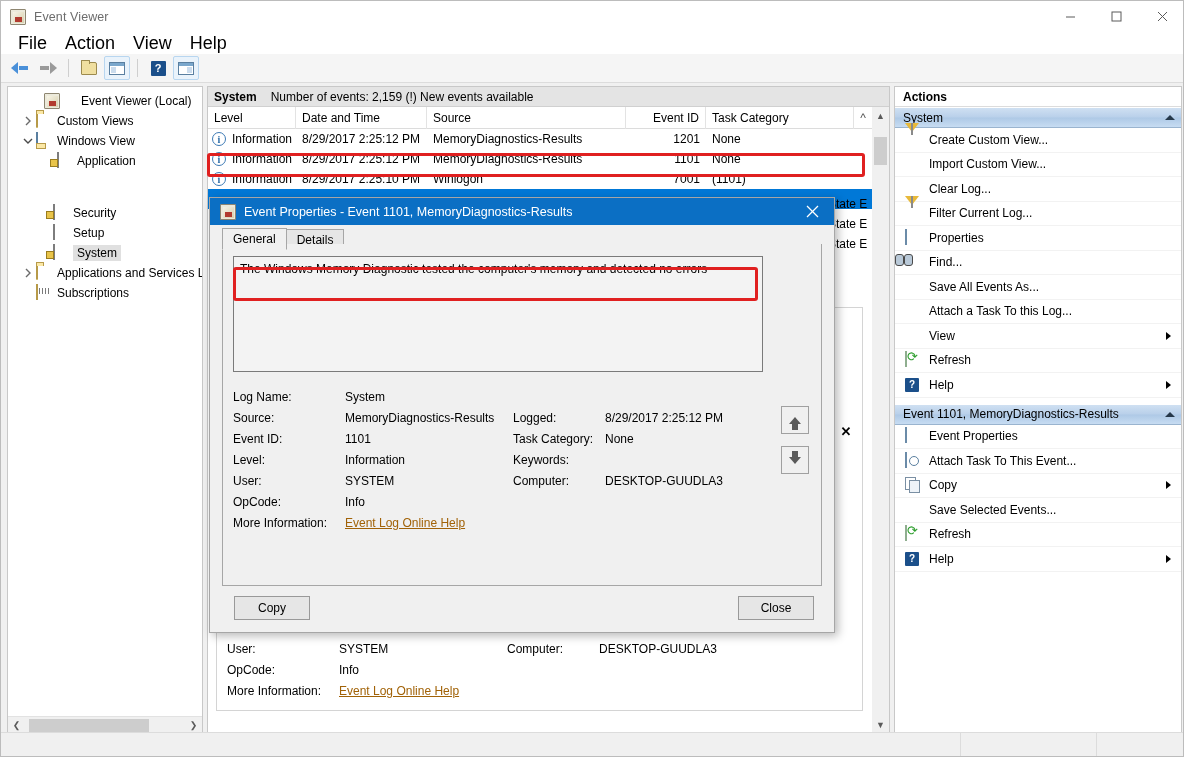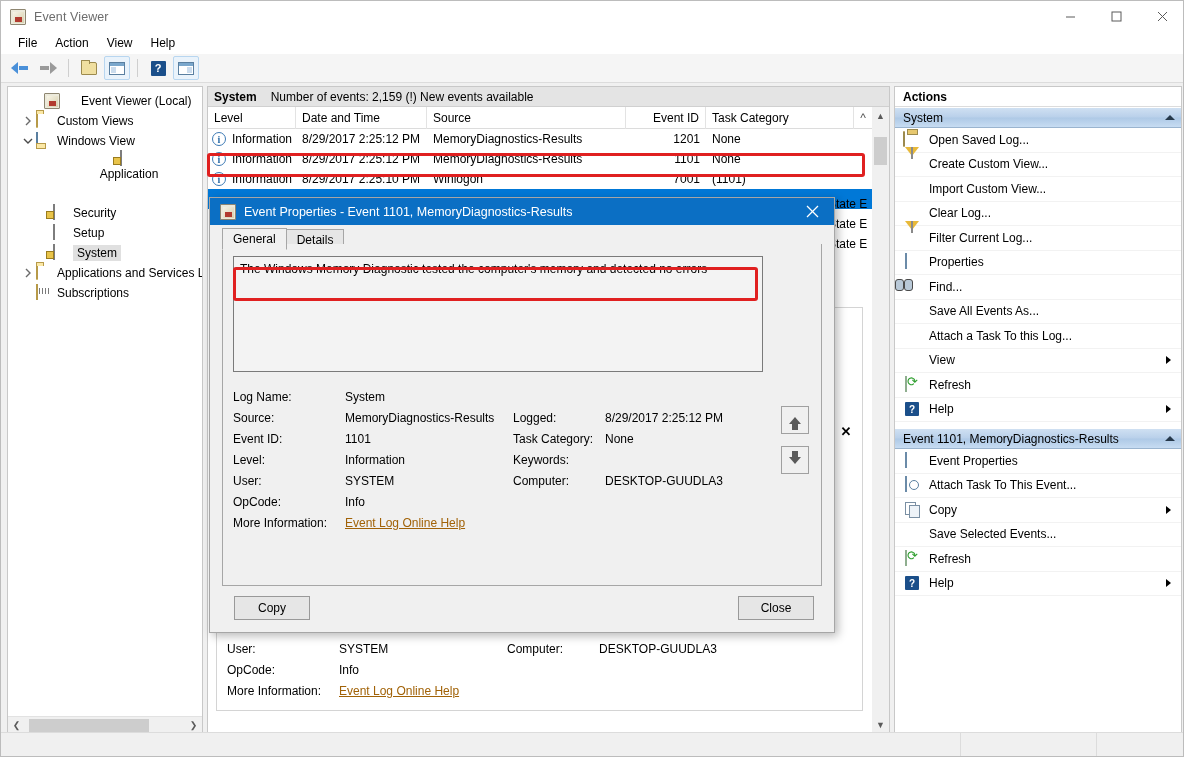--- a/index.html
+++ b/index.html
@@ -55,21 +55,21 @@
     color: #5a5a5a;
   }
   .win-btn svg { display: block; }
 
   
   .menubar {
     position: absolute; left: 0; top: 31px; width: 1184px; height: 22px;
     background: #ffffff; display: flex; align-items: center; padding-left: 8px;
   }
   .menu-item {
-    padding: 2px 9px; font-size: 12px; color: #000;
+    padding: 2px 9px; font-size: 18px; color: #000;
   }
 
   
   .toolbar {
     position: absolute; left: 0; top: 53px; width: 1184px; height: 29px;
     background: #f5f5f5; border-bottom: 1px solid #dcdcdc;
     display: flex; align-items: center; padding-left: 6px; gap: 2px;
   }
   .tb-btn {
     width: 26px; height: 24px; display: flex; align-items: center; justify-content: center;
@@ -447,21 +447,21 @@
       <div class="tree-row" style="padding-left:12px;">
         <span class="twisty">
             <svg width="10" height="7" viewBox="0 0 10 7">
               <polyline points="1,1 5,5 9,1" fill="none" stroke="#4a4a4a" stroke-width="1.4"></polyline>
             </svg>
           </span>
         <span class="tree-icon"><span class="ico-comp"></span></span>
         <span class="tree-label">Windows View</span>
       </div>
 
-      <div class="tree-row" style="padding-left:48px;flex-direction:column;">
+      <div class="tree-row" style="padding-left:48px;">
         <span class="tree-icon"><span class="ico-log key"></span></span>
         <span class="tree-label">Application</span>
       </div>
       <div class="tree-row" style="padding-left:44px;margin-top:32px;">
         <span class="tree-icon"><span class="ico-log key"></span></span>
         <span class="tree-label">Security</span>
       </div>
       <div class="tree-row" style="padding-left:44px;">
         <span class="tree-icon"><span class="ico-log"></span></span>
         <span class="tree-label">Setup</span>
@@ -573,24 +573,20 @@
   </div>
 
   <div class="actions">
     <div class="actions-title">Actions</div>
 
     <div class="act-group-head">
       <span>System</span>
       <span class="caret-up"></span>
     </div>
 
-    <div class="act-item">
-      <span class="act-ico"><span class="ico-openlog"></span></span>
-      <span class="act-label">Open Saved Log...</span>
-    </div>
     <div class="act-item">
       <span class="act-ico"><span class="ico-filter"></span></span>
       <span class="act-label">Create Custom View...</span>
     </div>
     <div class="act-item">
       <span class="act-ico"></span>
       <span class="act-label">Import Custom View...</span>
     </div>
     <div class="act-item">
       <span class="act-ico"></span>

